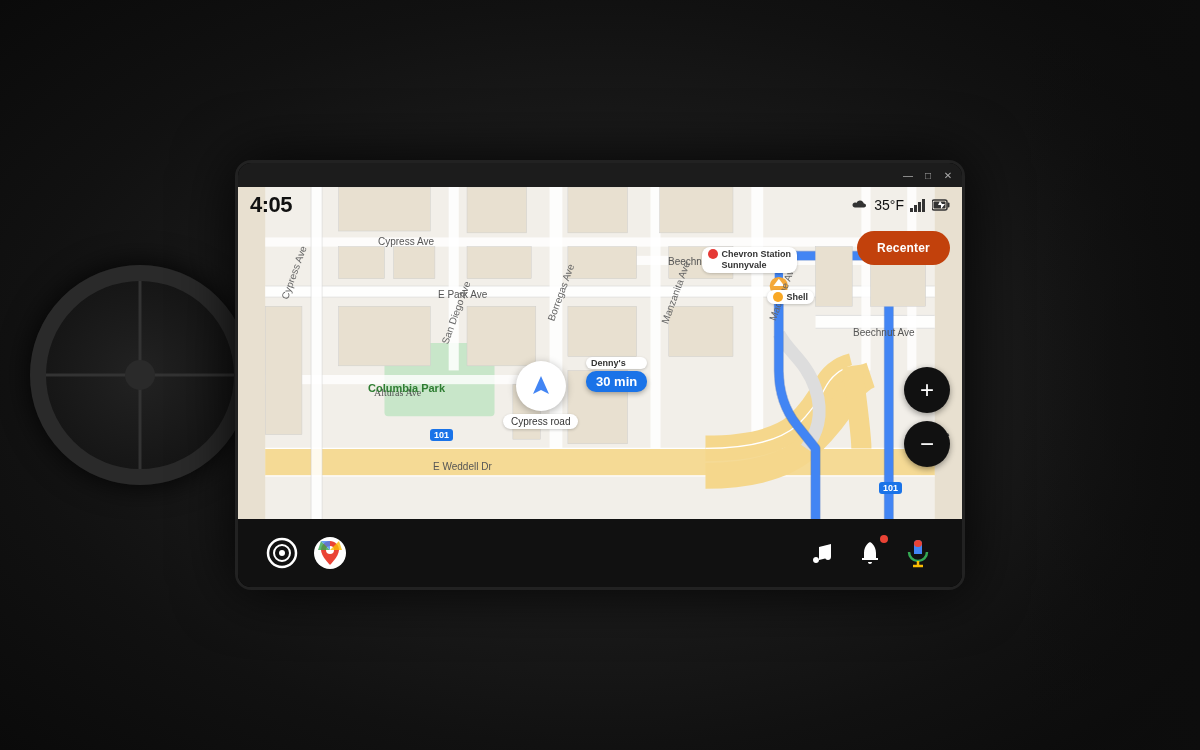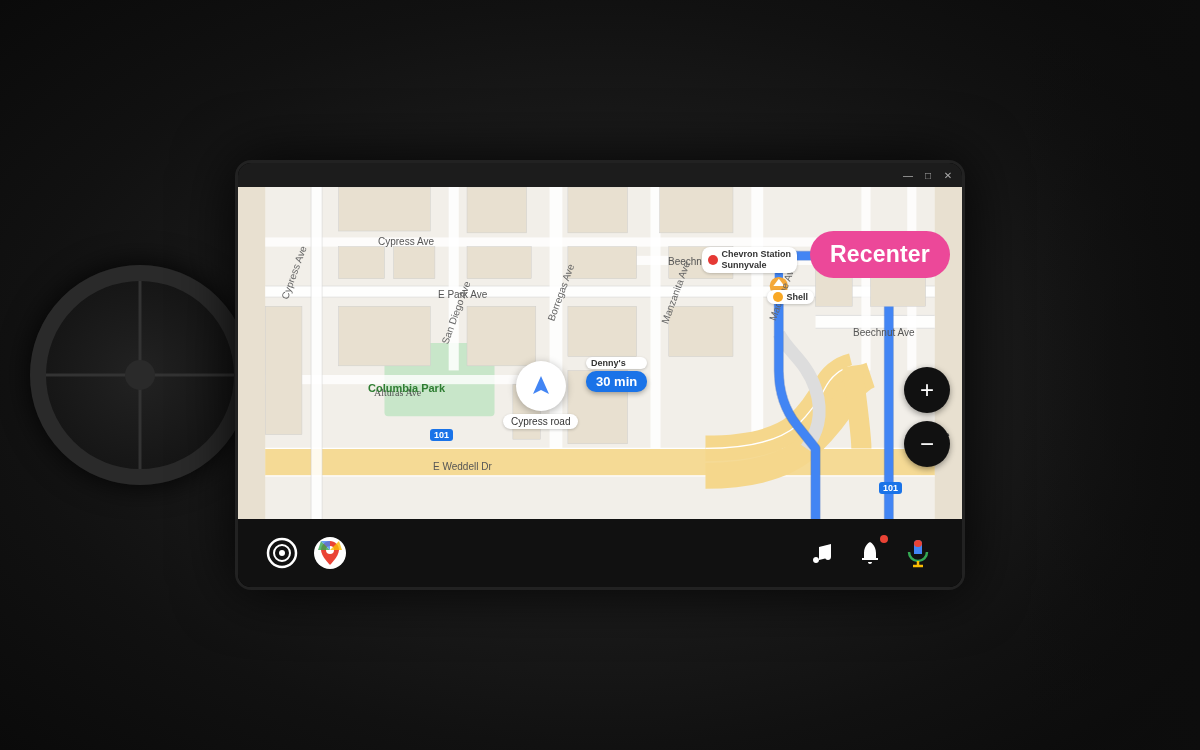--- a/index.html
+++ b/index.html
@@ -113,25 +113,25 @@
       font-size: 14px;
       font-weight: 500;
       color: #111;
     }
 
     
     .recenter-btn {
       position: absolute;
       top: 68px;
       right: 12px;
-      background: #ec4899;
+      background: #c2410c;
       color: #fff;
       border-radius: 30px;
       padding: 10px 20px;
-      font-size: 23px;
+      font-size: 12px;
       font-weight: bold;
       z-index: 15;
       cursor: pointer;
       letter-spacing: 0.2px;
     }
 
     
     .map-label {
       position: absolute;
       font-size: 10px;
@@ -221,21 +221,20 @@
       position: absolute;
       background: white;
       border-radius: 8px;
       padding: 2px 6px;
       font-size: 9px;
       font-weight: 600;
       color: #333;
       z-index: 13;
       box-shadow: 0 1px 3px rgba(0,0,0,0.2);
       display: flex;
-      align-items: center;
       gap: 3px;
     }
 
     .notification-dot {
       position: absolute;
       top: 6px;
       right: 6px;
       width: 8px;
       height: 8px;
       background: #ea4335;
@@ -410,20 +409,45 @@
         </svg>
       </div>
       <div style="background:white;border-radius:10px;padding:2px 8px;font-size:10px;font-weight:500;color:#333;text-align:center;box-shadow:0 1px 3px rgba(0,0,0,0.2);">Cypress road</div>
     </div>
 
     
     <div class="google-watermark">Google</div>
 
   </div>
 
+  <div class="status-bar">
+    <div class="time-display">4:05</div>
+    <div class="status-icons">
+
+      <svg width="18" height="14" viewBox="0 0 18 14" fill="#333">
+        <path d="M14 6.5c0-2.2-1.8-4-4-4-1.6 0-3 1-3.6 2.4C5.8 4.7 5.4 4.5 5 4.5c-1.4 0-2.5 1.1-2.5 2.5S3.6 9.5 5 9.5h9c1.1 0 2-.9 2-2s-.9-2-2-2c-.1 0-.2 0-.3 0z"></path>
+      </svg>
+      <span class="temp-display">35°F</span>
+
+      <svg width="16" height="14" viewBox="0 0 16 14" fill="#333">
+        <rect x="0" y="10" width="3" height="4"></rect>
+        <rect x="4" y="7" width="3" height="7"></rect>
+        <rect x="8" y="4" width="3" height="10"></rect>
+        <rect x="12" y="1" width="3" height="13"></rect>
+      </svg>
+
+      <svg width="18" height="12" viewBox="0 0 18 12" fill="#333">
+        <rect x="0" y="1" width="15" height="10" rx="2" stroke="#333" stroke-width="1.5" fill="none"></rect>
+        <rect x="15.5" y="3.5" width="2" height="5" rx="1" fill="#333"></rect>
+        <rect x="1.5" y="2.5" width="12" height="7" rx="1" fill="#333"></rect>
+
+        <path d="M7 2L5 6h3L8 10l4-5H9z" fill="white" transform="translate(1,0)"></path>
+      </svg>
+    </div>
+  </div>
 
   <div class="recenter-btn">Recenter</div>
 
   <div class="zoom-controls">
     <div class="zoom-btn">+</div>
     <div class="zoom-btn">−</div>
   </div>
 
   <div class="bottom-nav">
 

